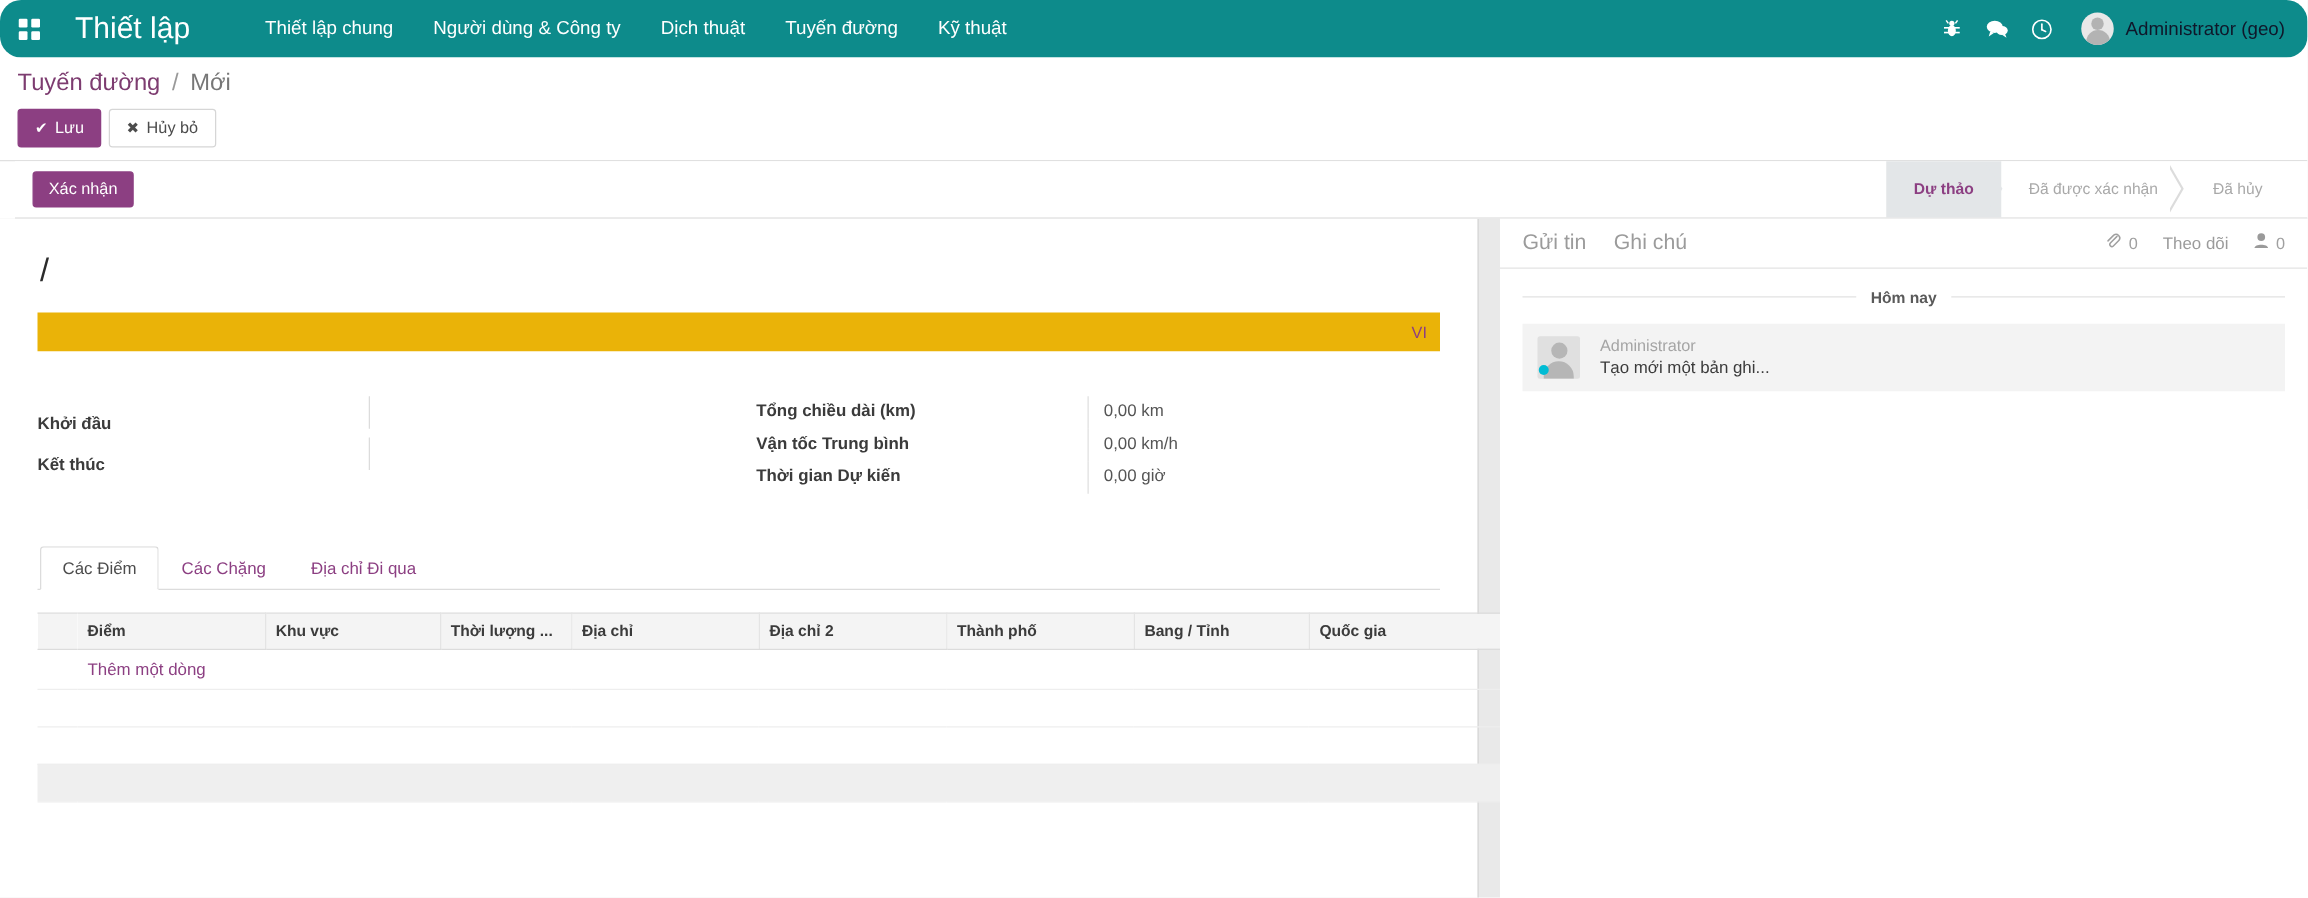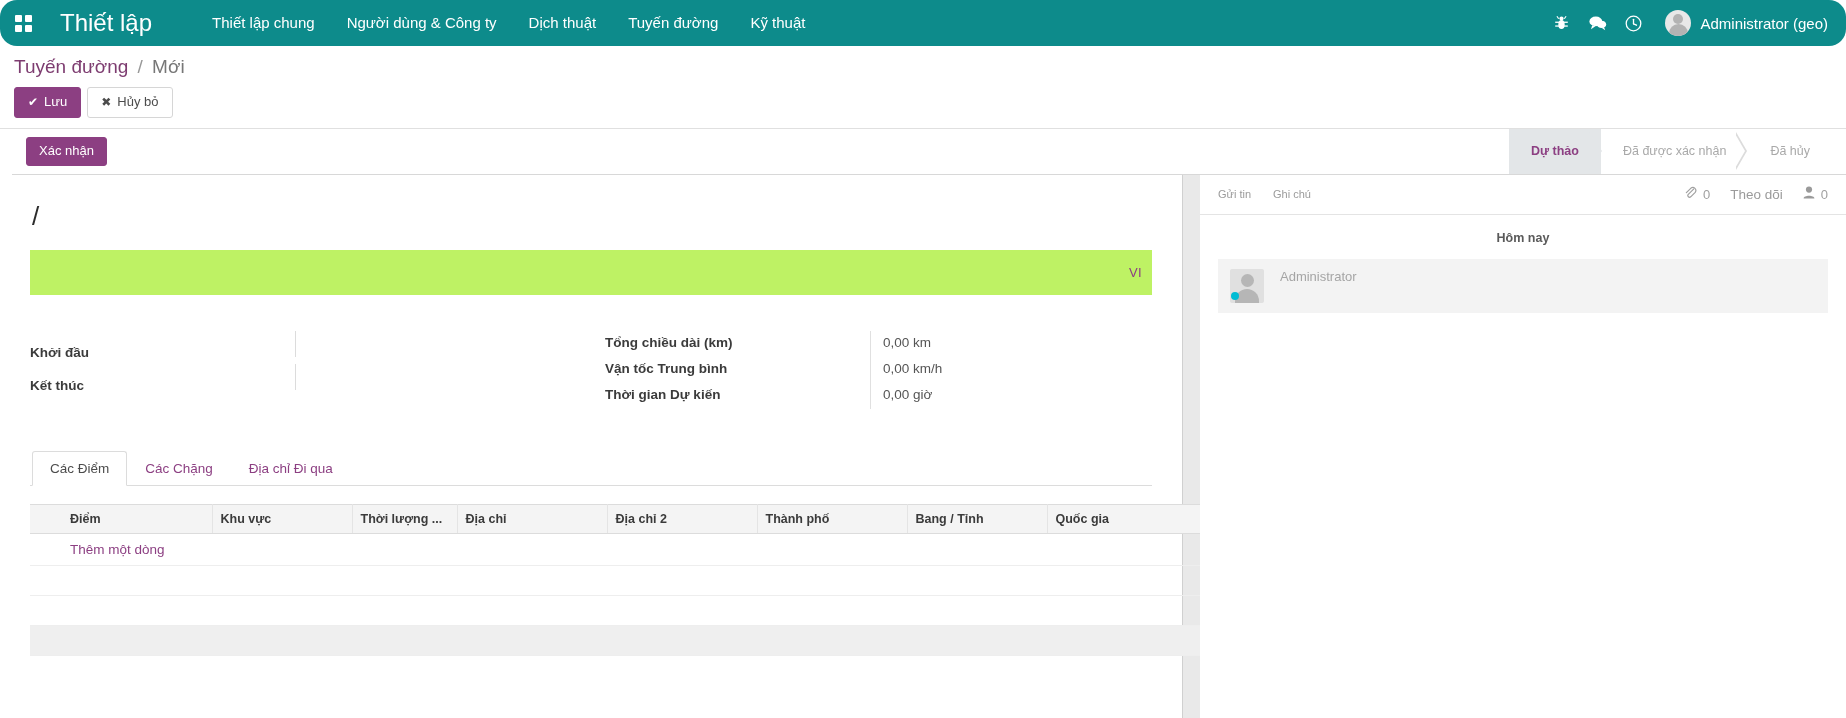--- a/index.html
+++ b/index.html
@@ -84,21 +84,21 @@
     top: 4px; left: 8px;
   }
   .avatar-sm::after {
     content: "";
     position: absolute;
     width: 19px; height: 12px;
     border-radius: 10px 10px 0 0;
     background: #b3b3b3;
     bottom: 0; left: 3.5px;
   }
-  .user-name { font-size: 15px; color: #ffffff; }
+  .user-name { font-size: 15px; color: #0f172a; }
 
   
   .control-panel {
     background: #ffffff;
     padding: 10px 14px 0 14px;
   }
   .breadcrumb {
     font-size: 19px;
     color: #8f8f8f;
     margin-bottom: 9px;
@@ -241,23 +241,23 @@
   .record-title {
     font-size: 26px;
     color: #2b2b2b;
     font-weight: 400;
     line-height: 1.2;
     margin-bottom: 18px;
     padding-left: 2px;
   }
 
   .translate-field {
-    background: #bef264;
+    background: #eab308;
     border: none;
-    height: 45px;
+    height: 31px;
     display: flex;
     align-items: center;
     justify-content: flex-end;
     padding-right: 10px;
     margin-bottom: 36px;
   }
   .lang-badge {
     font-size: 13px;
     color: #8c3f82;
     letter-spacing: 0.3px;
@@ -367,21 +367,21 @@
   }
   .chatter-topbar {
     display: flex;
     align-items: center;
     height: 40px;
     border-bottom: 1px solid #e4e4e4;
     margin: 0 -18px;
     padding: 0 18px;
   }
   .chatter-action {
-    font-size: 11px;
+    font-size: 17px;
     color: #9b9b9b;
     margin-right: 22px;
     cursor: pointer;
   }
   .chatter-right {
     margin-left: auto;
     display: flex;
     align-items: center;
     gap: 20px;
   }
@@ -396,22 +396,22 @@
   .follow-btn {
     font-size: 13.5px;
     color: #9b9b9b;
     cursor: pointer;
   }
 
   .thread { padding-top: 16px; }
   .day-divider {
     display: flex;
     align-items: center;
+    gap: 12px;
     margin-bottom: 14px;
-    flex-direction: column;
   }
   .day-divider .line { flex: 1; height: 1px; background: #e2e2e2; }
   .day-divider .lbl {
     font-size: 12.5px;
     color: #5a5a5a;
     font-weight: bold;
     white-space: nowrap;
   }
 
   .message {
@@ -674,17 +674,18 @@
         <span class="lbl">Hôm nay</span>
         <span class="line"></span>
       </div>
 
       <div class="message">
         <div class="msg-avatar">
           <span class="msg-dot"></span>
         </div>
         <div class="msg-body">
           <div class="msg-author">Administrator</div>
+          <div class="msg-text">Tạo mới một bản ghi...</div>
         </div>
       </div>
     </div>
   </div>
 </div>
 
 </body></html>

